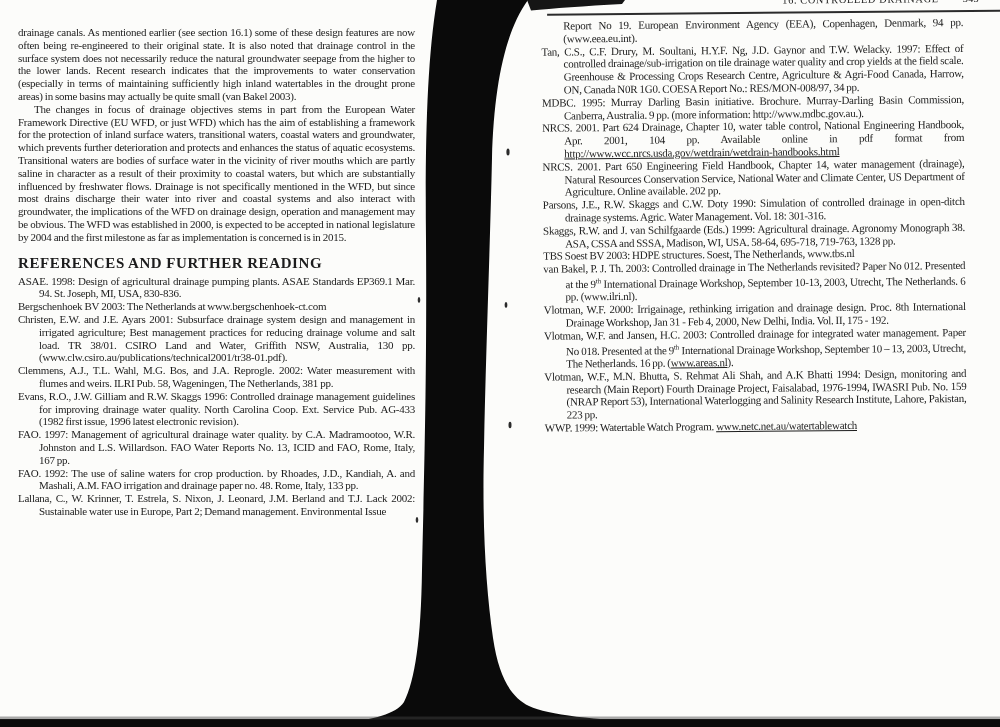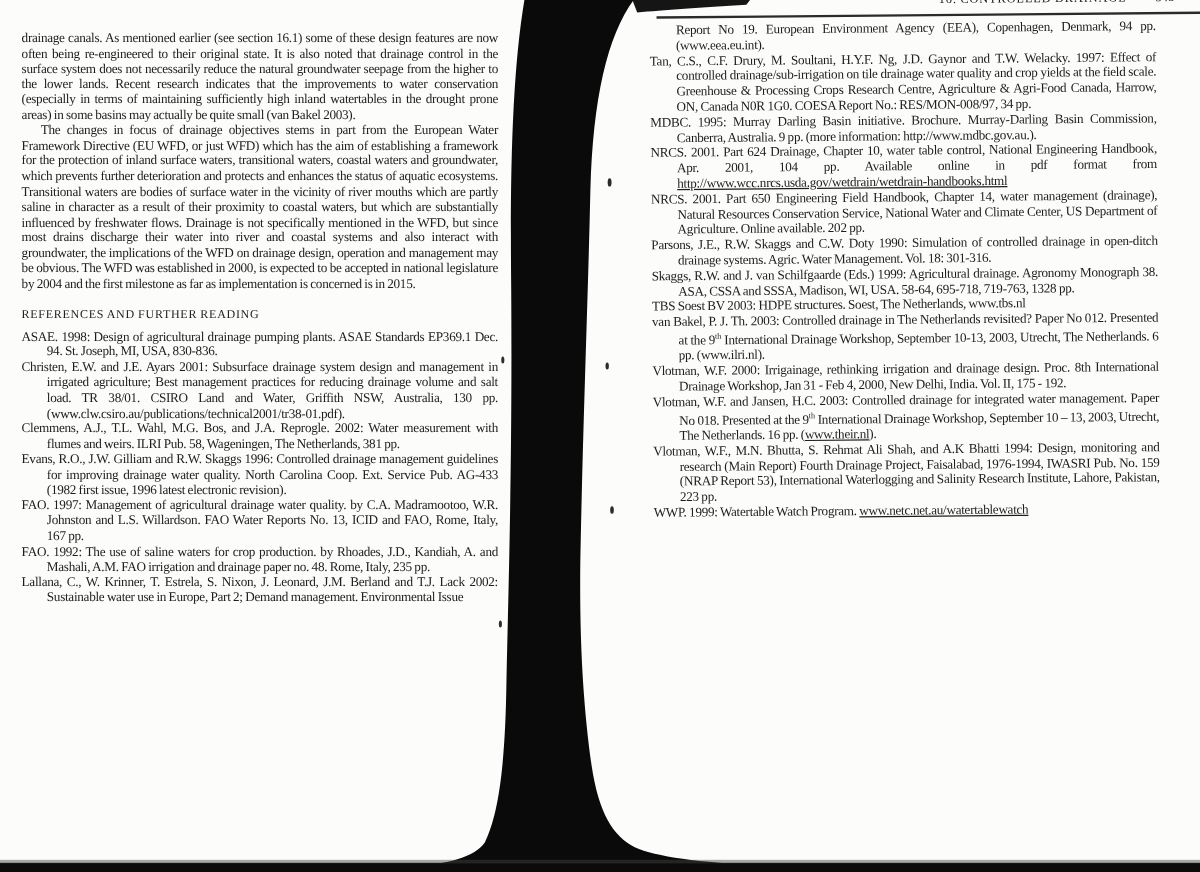--- a/index.html
+++ b/index.html
@@ -10,21 +10,21 @@
     color:#1d1d1d;
   }
   
   .page-left{
     position:absolute;left:18px;top:26px;width:397px;
     font-size:11px;line-height:12.8px;letter-spacing:-0.25px;word-spacing:-0.4px;
   }
   .body-par{margin:0;text-align:justify;}
   .body-par.indent{text-indent:16px;}
   .refs-heading{
-    margin:13px 0 6px 0;font-size:10px;font-weight:normal;
+    margin:13px 0 6px 0;font-size:15px;font-weight:bold;
     letter-spacing:0.6px;line-height:12px;
   }
   .refs{margin:0;}
   .ref{
     text-align:justify;padding-left:21px;text-indent:-21px;margin:0;
   }
   .ref.cont{text-indent:0;}
   .u{text-decoration:underline;}
   .sup{vertical-align:super;font-size:0.62em;letter-spacing:0;}
   
@@ -51,47 +51,48 @@
 </head>
 <body>
 
 <div id="scene">
 
   <div class="page-left">
     <p class="body-par">drainage canals. As mentioned earlier (see section 16.1) some of these design features are now often being re-engineered to their original state. It is also noted that drainage control in the surface system does not necessarily reduce the natural groundwater seepage from the higher to the lower lands. Recent research indicates that the improvements to water conservation (especially in terms of maintaining sufficiently high inland watertables in the drought prone areas) in some basins may actually be quite small (van Bakel 2003).</p>
     <p class="body-par indent">The changes in focus of drainage objectives stems in part from the European Water Framework Directive (EU WFD, or just WFD) which has the aim of establishing a framework for the protection of inland surface waters, transitional waters, coastal waters and groundwater, which prevents further deterioration and protects and enhances the status of aquatic ecosystems. Transitional waters are bodies of surface water in the vicinity of river mouths which are partly saline in character as a result of their proximity to coastal waters, but which are substantially influenced by freshwater flows. Drainage is not specifically mentioned in the WFD, but since most drains discharge their water into river and coastal systems and also interact with groundwater, the implications of the WFD on drainage design, operation and management may be obvious. The WFD was established in 2000, is expected to be accepted in national legislature by 2004 and the first milestone as far as implementation is concerned is in 2015.</p>
     <h2 class="refs-heading">REFERENCES AND FURTHER READING</h2>
     <div class="refs">
-        <div class="ref"><span>ASAE. 1998: Design of agricultural drainage pumping plants. ASAE Standards EP369.1 Dec. 94. St. Joseph, MI, USA, 830-836.</span></div>
+        <div class="ref"><span>ASAE. 1998: Design of agricultural drainage pumping plants. ASAE Standards EP369.1 Mar. 94. St. Joseph, MI, USA, 830-836.</span></div>
+        <div class="ref"><span>Bergschenhoek BV 2003: The Netherlands at www.bergschenhoek-ct.com</span></div>
         <div class="ref"><span>Christen, E.W. and J.E. Ayars 2001: Subsurface drainage system design and management in irrigated agriculture; Best management practices for reducing drainage volume and salt load. TR 38/01. CSIRO Land and Water, Griffith NSW, Australia, 130 pp. (www.clw.csiro.au/publications/technical2001/tr38-01.pdf).</span></div>
         <div class="ref"><span>Clemmens, A.J., T.L. Wahl, M.G. Bos, and J.A. Reprogle. 2002: Water measurement with flumes and weirs. ILRI Pub. 58, Wageningen, The Netherlands, 381 pp.</span></div>
         <div class="ref"><span>Evans, R.O., J.W. Gilliam and R.W. Skaggs 1996: Controlled drainage management guidelines for improving drainage water quality. North Carolina Coop. Ext. Service Pub. AG-433 (1982 first issue, 1996 latest electronic revision).</span></div>
         <div class="ref"><span>FAO. 1997: Management of agricultural drainage water quality. by C.A. Madramootoo, W.R. Johnston and L.S. Willardson. FAO Water Reports No. 13, ICID and FAO, Rome, Italy, 167 pp.</span></div>
-        <div class="ref"><span>FAO. 1992: The use of saline waters for crop production. by Rhoades, J.D., Kandiah, A. and Mashali, A.M. FAO irrigation and drainage paper no. 48. Rome, Italy, 235 pp.</span></div>
+        <div class="ref"><span>FAO. 1992: The use of saline waters for crop production. by Rhoades, J.D., Kandiah, A. and Mashali, A.M. FAO irrigation and drainage paper no. 48. Rome, Italy, 133 pp.</span></div>
         <div class="ref"><span>Lallana, C., W. Krinner, T. Estrela, S. Nixon, J. Leonard, J.M. Berland and T.J. Lack 2002: Sustainable water use in Europe, Part 2; Demand management. Environmental Issue</span></div>
       </div>
   </div>
 
   <div class="page-right">
     <div class="running-head">
       <span>16. CONTROLLED DRAINAGE</span><span class="pageno">343</span>
     </div>
     <div class="head-rule"></div>
     <div class="refs refs-right">
         <div class="ref cont"><span>Report No 19. European Environment Agency (EEA), Copenhagen, Denmark, 94 pp. (www.eea.eu.int).</span></div>
         <div class="ref"><span>Tan, C.S., C.F. Drury, M. Soultani, H.Y.F. Ng, J.D. Gaynor and T.W. Welacky. 1997: Effect of controlled drainage/sub-irrigation on tile drainage water quality and crop yields at the field scale. Greenhouse &amp; Processing Crops Research Centre, Agriculture &amp; Agri-Food Canada, Harrow, ON, Canada N0R 1G0. COESA Report No.: RES/MON-008/97, 34 pp.</span></div>
         <div class="ref"><span>MDBC. 1995: Murray Darling Basin initiative. Brochure. Murray-Darling Basin Commission, Canberra, Australia. 9 pp. (more information: http://www.mdbc.gov.au.).</span></div>
         <div class="ref"><span>NRCS. 2001. Part 624 Drainage, Chapter 10, water table control, National Engineering Handbook, Apr. 2001, 104 pp. Available online in pdf format from </span><span class="u">http://www.wcc.nrcs.usda.gov/wetdrain/wetdrain-handbooks.html</span></div>
         <div class="ref"><span>NRCS. 2001. Part 650 Engineering Field Handbook, Chapter 14, water management (drainage), Natural Resources Conservation Service, National Water and Climate Center, US Department of Agriculture. Online available. 202 pp.</span></div>
         <div class="ref"><span>Parsons, J.E., R.W. Skaggs and C.W. Doty 1990: Simulation of controlled drainage in open-ditch drainage systems. Agric. Water Management. Vol. 18:  301-316.</span></div>
         <div class="ref"><span>Skaggs, R.W. and J. van Schilfgaarde (Eds.) 1999: Agricultural drainage. Agronomy Monograph 38. ASA, CSSA and SSSA, Madison, WI, USA. 58-64, 695-718, 719-763, 1328 pp.</span></div>
         <div class="ref"><span>TBS Soest BV 2003: HDPE structures. Soest, The Netherlands, www.tbs.nl</span></div>
         <div class="ref"><span>van Bakel, P. J. Th. 2003: Controlled drainage in The Netherlands revisited? Paper No 012. Presented at the 9</span><span class="sup">th</span><span> International Drainage Workshop, September 10-13, 2003, Utrecht, The Netherlands. 6 pp. (www.ilri.nl).</span></div>
         <div class="ref"><span>Vlotman, W.F. 2000: Irrigainage, rethinking irrigation and drainage design. Proc. 8th International Drainage Workshop, Jan 31 - Feb 4, 2000, New Delhi, India. Vol. II, 175 - 192.</span></div>
-        <div class="ref"><span>Vlotman, W.F. and Jansen, H.C. 2003: Controlled drainage for integrated water management. Paper No 018. Presented at the 9</span><span class="sup">th</span><span> International Drainage Workshop, September 10 – 13, 2003, Utrecht, The Netherlands. 16 pp. (</span><span class="u">www.their.nl</span><span>).</span></div>
+        <div class="ref"><span>Vlotman, W.F. and Jansen, H.C. 2003: Controlled drainage for integrated water management. Paper No 018. Presented at the 9</span><span class="sup">th</span><span> International Drainage Workshop, September 10 – 13, 2003, Utrecht, The Netherlands. 16 pp. (</span><span class="u">www.areas.nl</span><span>).</span></div>
         <div class="ref"><span>Vlotman, W.F., M.N. Bhutta, S. Rehmat Ali Shah, and A.K Bhatti 1994: Design, monitoring and research (Main Report) Fourth Drainage Project, Faisalabad, 1976-1994, IWASRI Pub. No. 159 (NRAP Report 53), International Waterlogging and Salinity Research Institute, Lahore, Pakistan,  223 pp.</span></div>
         <div class="ref"><span>WWP. 1999: Watertable Watch Program. </span><span class="u">www.netc.net.au/watertablewatch</span></div>
       </div>
   </div>
 
   <svg class="overlay" width="1000" height="727" viewBox="0 0 1000 727">
     <path fill="#0a0a0a" d="M437,0
              C427,60 425,140 426,240
              C427,380 424,480 422,570
              C421,640 415,680 404,702

